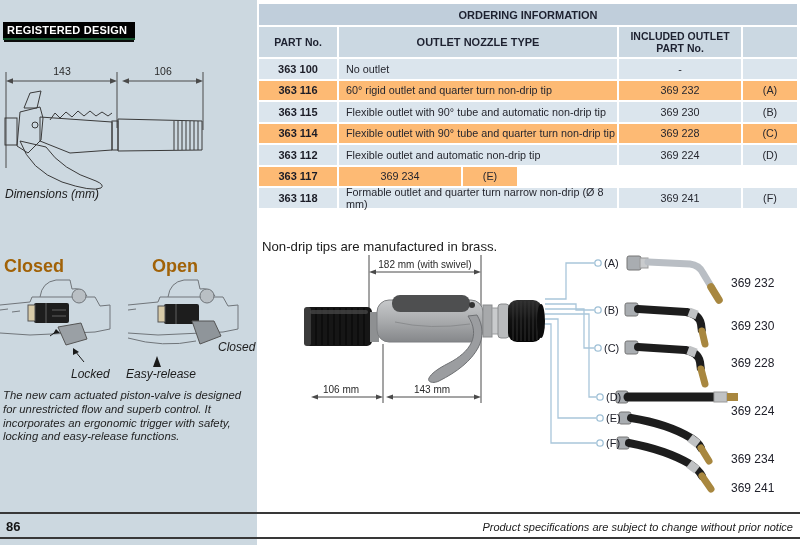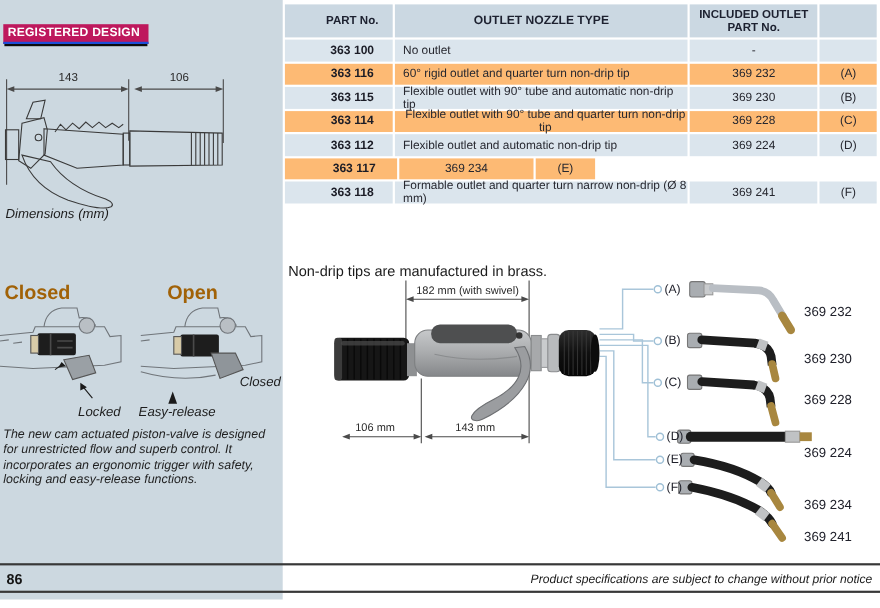--- a/index.html
+++ b/index.html
@@ -1,35 +1,35 @@
 <!DOCTYPE html>
 <html><head>
 <meta charset="utf-8">
 <style>
   html,body{margin:0;padding:0;background:#fff;}
   .sheet{position:relative;width:800px;height:553px;background:#fff;overflow:hidden;
          font-family:"Liberation Sans",sans-serif;color:#23242e;}
   .abs{position:absolute;}
   .bg-left{left:0;top:0;width:257px;height:545px;background:#ccd8e0;}
   
-  .rd-banner{left:3px;top:22px;width:124px;background:#be185d;color:#fff;
+  .rd-banner{left:3px;top:22px;width:124px;background:#000000;color:#fff;
              font-weight:bold;font-size:11px;letter-spacing:.2px;padding:2px 4px 2px 4px;
-             border-bottom:2px solid #1d4ed8;box-shadow:0 3px 0 -1px #0d0d0d;}
+             border-bottom:2px solid #14532d;box-shadow:0 3px 0 -1px #0d0d0d;}
   .dim-num{font-size:10.5px;color:#2a2a2a;text-align:center;width:34px;}
   .caption-italic{font-style:italic;font-size:12px;color:#1c1c1c;}
   .state-label{font-weight:bold;font-size:18px;color:#a16207;}
   .desc{left:3px;top:389px;width:253px;font-style:italic;font-size:11.3px;
         line-height:13.8px;color:#1f1f1f;}
   
   .tbl{left:259px;top:4px;width:538px;}
   .tbl-title{height:21px;background:#c0cedb;display:flex;align-items:center;justify-content:center;
              font-weight:bold;font-size:11px;color:#1d2130;margin-bottom:2px;}
   .tbl-head{display:flex;height:30px;margin-bottom:2px;}
   .tbl-row{display:flex;height:19.5px;margin-bottom:2px;}
-  .c1{width:78px;margin-right:2px;display:flex;align-items:center;justify-content:center;padding-left:24px;}
+  .c1{width:78px;margin-right:2px;display:flex;align-items:center;justify-content:center;}
   .c2{width:278px;margin-right:2px;display:flex;align-items:center;padding-left:7px;box-sizing:border-box;}
   .c3{width:122px;margin-right:2px;display:flex;align-items:center;justify-content:center;text-align:center;}
   .c4{width:54px;display:flex;align-items:center;justify-content:center;}
   .tbl-head > div{background:#cbd8e2;font-weight:bold;font-size:10.5px;color:#1d2130;line-height:12px;}
   .tbl-head .c2{justify-content:center;padding-left:0;font-size:11px;}
   .row-a > div{background:#dbe5ed;}
   .row-b > div{background:#fdba74;text-align:center;}
   .tbl-row{font-size:10.8px;color:#26272f;}
   .tbl-row .c1{font-weight:bold;font-size:11px;color:#1b1c26;}
   
@@ -124,20 +124,21 @@
     <polygon points="153,367 161,367 157,356" fill="#1a1a1a"></polygon>
   </svg>
 
   <span class="abs caption-italic" style="left:218px;top:340px;">Closed</span>
   <span class="abs caption-italic" style="left:71px;top:367px;">Locked</span>
   <span class="abs caption-italic" style="left:126px;top:367px;">Easy-release</span>
 
   <div class="abs desc">The new cam actuated piston-valve is designed for unrestricted flow and superb control. It incorporates an ergonomic trigger with safety, locking and easy-release functions.</div>
 
   <div class="abs tbl">
+    <div class="tbl-title">ORDERING INFORMATION</div>
     <div class="tbl-head">
       <div class="c1">PART No.</div>
       <div class="c2">OUTLET NOZZLE TYPE</div>
       <div class="c3">INCLUDED OUTLET PART No.</div>
       <div class="c4"></div>
     </div>
     <div class="tbl-row row-a">
       <div class="c1">363 100</div>
       <div class="c2">No outlet</div>
       <div class="c3">-</div>

